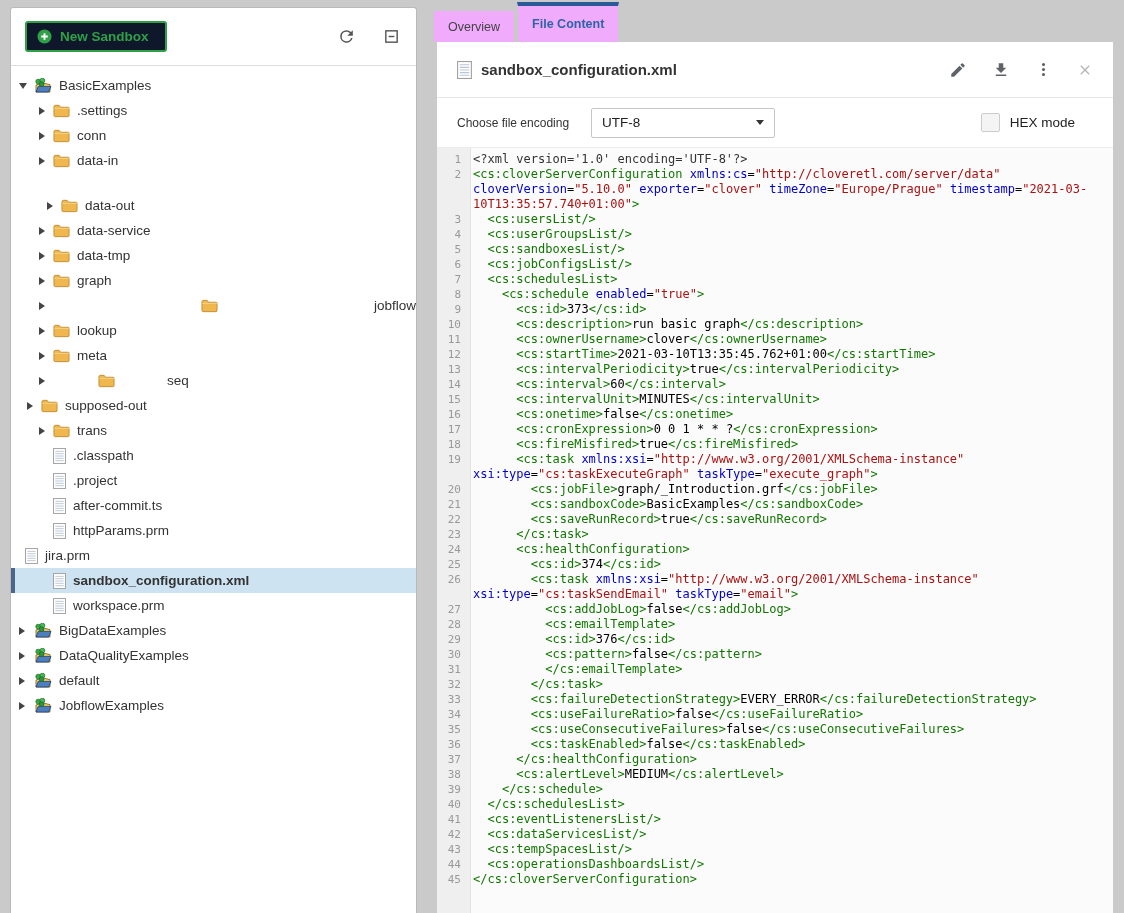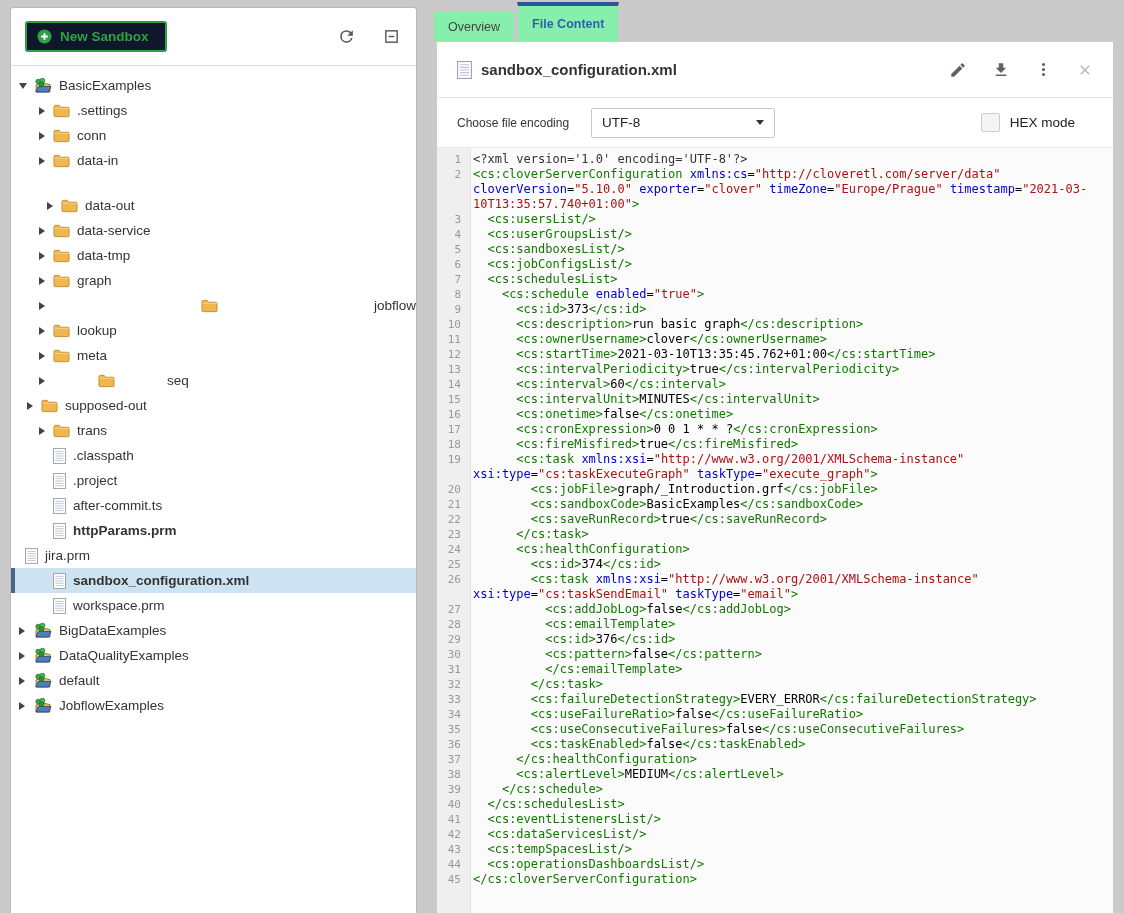--- a/index.html
+++ b/index.html
@@ -24,21 +24,21 @@
   .tree{padding-top:7px;font-size:13.5px;color:#333;}
   .tree-row{height:25px;display:flex;align-items:center;cursor:pointer;}
   .tree-row.selected{background:#cde3f2;box-shadow:inset 4px 0 0 #47688c;font-weight:bold;}
   .caret{width:14px;flex:none;display:flex;align-items:center;}
   .caret-down{width:0;height:0;border-left:4.5px solid transparent;border-right:4.5px solid transparent;border-top:6px solid #444;}
   .caret-right{width:0;height:0;border-top:4.5px solid transparent;border-bottom:4.5px solid transparent;border-left:6px solid #444;}
   .ticon{flex:none;margin-right:7px;display:flex;align-items:center;}
   .tree-label{white-space:nowrap;}
   
   .tabs{position:absolute;left:433px;top:2px;display:flex;gap:2px;}
-  .tab{background:#86efac;border:1px solid #c8c8c8;border-bottom:none;font-size:12.5px;
+  .tab{background:#f0abfc;border:1px solid #c8c8c8;border-bottom:none;font-size:12.5px;
        padding:0 14px;display:flex;align-items:center;cursor:pointer;box-sizing:border-box;}
   .tab.inactive{height:32px;margin-top:8px;color:#444;}
   .tab.active{height:40px;border-top:4px solid #2a5a96;color:#2d64a9;font-weight:bold;}
   
   .right-card{position:absolute;left:437px;top:42px;width:676px;bottom:0;background:#fff;}
   .file-header{height:56px;display:flex;align-items:center;padding:0 20px;border-bottom:1px solid #e6e6e6;box-sizing:border-box;}
   .file-title{font-size:15px;font-weight:bold;color:#333;margin-left:9px;}
   .header-icons{margin-left:auto;display:flex;align-items:center;gap:25px;}
   .enc-row{height:50px;display:flex;align-items:center;padding:0 38px 0 20px;border-bottom:1px solid #ececec;box-sizing:border-box;}
   .enc-label{font-size:12px;color:#333;}
@@ -288,21 +288,21 @@
       <div class="tree-row" style="padding-left: 28px;">
         <span class="caret"></span>
         <span class="ticon">
           <svg width="13" height="16" viewBox="0 0 14 17">
             <rect x="0.5" y="0.5" width="13" height="16" fill="#fff" stroke="#9e9e9e"></rect>
             <path d="M2.5 3.5h9M2.5 6h9M2.5 8.5h9M2.5 11h9M2.5 13.5h9" stroke="#b9c6d6" stroke-width="1"></path>
           </svg>
         </span>
         <span class="tree-label">after-commit.ts</span>
       </div>
-      <div class="tree-row" style="padding-left: 28px; font-weight: bold;">
+      <div class="tree-row" style="padding-left: 28px;">
         <span class="caret"></span>
         <span class="ticon">
           <svg width="13" height="16" viewBox="0 0 14 17">
             <rect x="0.5" y="0.5" width="13" height="16" fill="#fff" stroke="#9e9e9e"></rect>
             <path d="M2.5 3.5h9M2.5 6h9M2.5 8.5h9M2.5 11h9M2.5 13.5h9" stroke="#b9c6d6" stroke-width="1"></path>
           </svg>
         </span>
         <span class="tree-label">httpParams.prm</span>
       </div>
       <div class="tree-row" style="">

